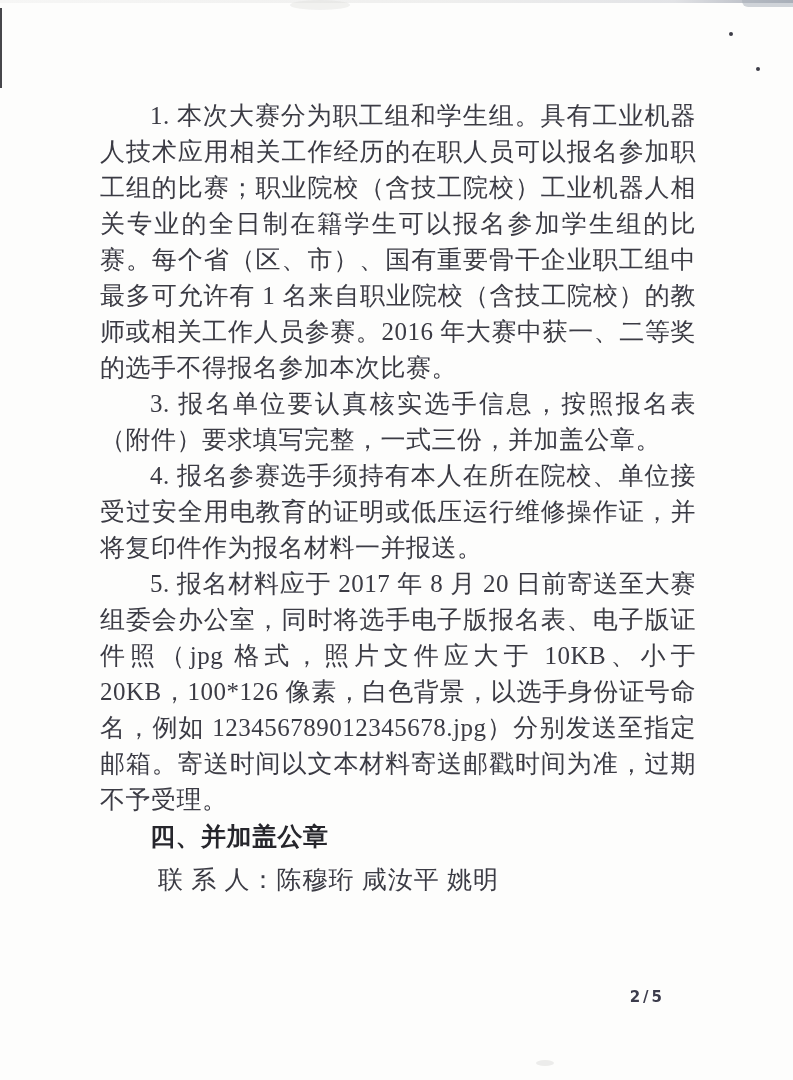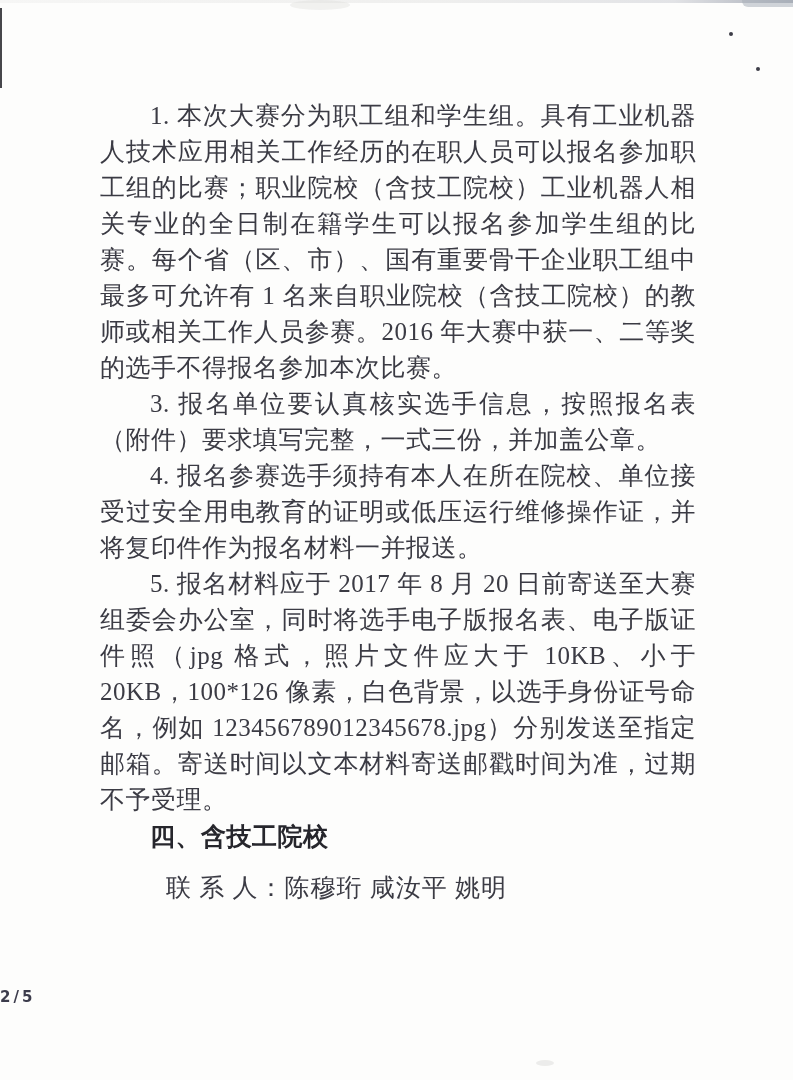--- a/index.html
+++ b/index.html
@@ -87,32 +87,32 @@
     margin: 0;
     text-indent: 2em;
     font-size: 25px;
     line-height: 36px;
     letter-spacing: 0.5px;
     font-weight: 700;
     color: #26262c;
     font-family: "Liberation Sans", sans-serif;
   }
   .contact-line {
-    margin: 16px;
+    margin: 8px;
     text-indent: 2em;
     font-size: 25px;
     line-height: 36px;
     letter-spacing: 1px;
     color: #3b3b44;
   }
   .page-footer {
     position: absolute;
     left: 0; top: 988px;
     width: 665px;
-    text-align: left;
+    text-align: right;
   }
   .page-number {
     font-family: "DejaVu Sans", sans-serif;
     font-weight: 700;
     font-size: 15px;
     letter-spacing: 3px;
     color: #3c3c4c;
   }
 </style>
 </head>
@@ -126,21 +126,21 @@
   <div class="edge-line-left"></div>
   <div class="speck-1"></div>
   <div class="speck-2"></div>
   <div class="bottom-smudge"></div>
 
   <div class="content">
     <p class="para">1. 本次大赛分为职工组和学生组。具有工业机器人技术应用相关工作经历的在职人员可以报名参加职工组的比赛；职业院校（含技工院校）工业机器人相关专业的全日制在籍学生可以报名参加学生组的比赛。每个省（区、市）、国有重要骨干企业职工组中最多可允许有 1 名来自职业院校（含技工院校）的教师或相关工作人员参赛。2016 年大赛中获一、二等奖的选手不得报名参加本次比赛。</p>
     <p class="para">3. 报名单位要认真核实选手信息，按照报名表（附件）要求填写完整，一式三份，并加盖公章。</p>
     <p class="para">4. 报名参赛选手须持有本人在所在院校、单位接受过安全用电教育的证明或低压运行维修操作证，并将复印件作为报名材料一并报送。</p>
     <p class="para">5. 报名材料应于 2017 年 8 月 20 日前寄送至大赛组委会办公室，同时将选手电子版报名表、电子版证件照（jpg 格式，照片文件应大于 10KB、小于 20KB，100*126 像素，白色背景，以选手身份证号命名，例如 123456789012345678.jpg）分别发送至指定邮箱。寄送时间以文本材料寄送邮戳时间为准，过期不予受理。</p>
-    <h2 class="section-heading">四、含技工院校</h2>
+    <h2 class="section-heading">四、并加盖公章</h2>
     <p class="contact-line">联 系 人：陈穆珩 咸汝平 姚明</p>
   </div>
 
   <div class="page-footer">
     <span class="page-number">2/5</span>
   </div>
 
 </div>
 
 </body></html>

